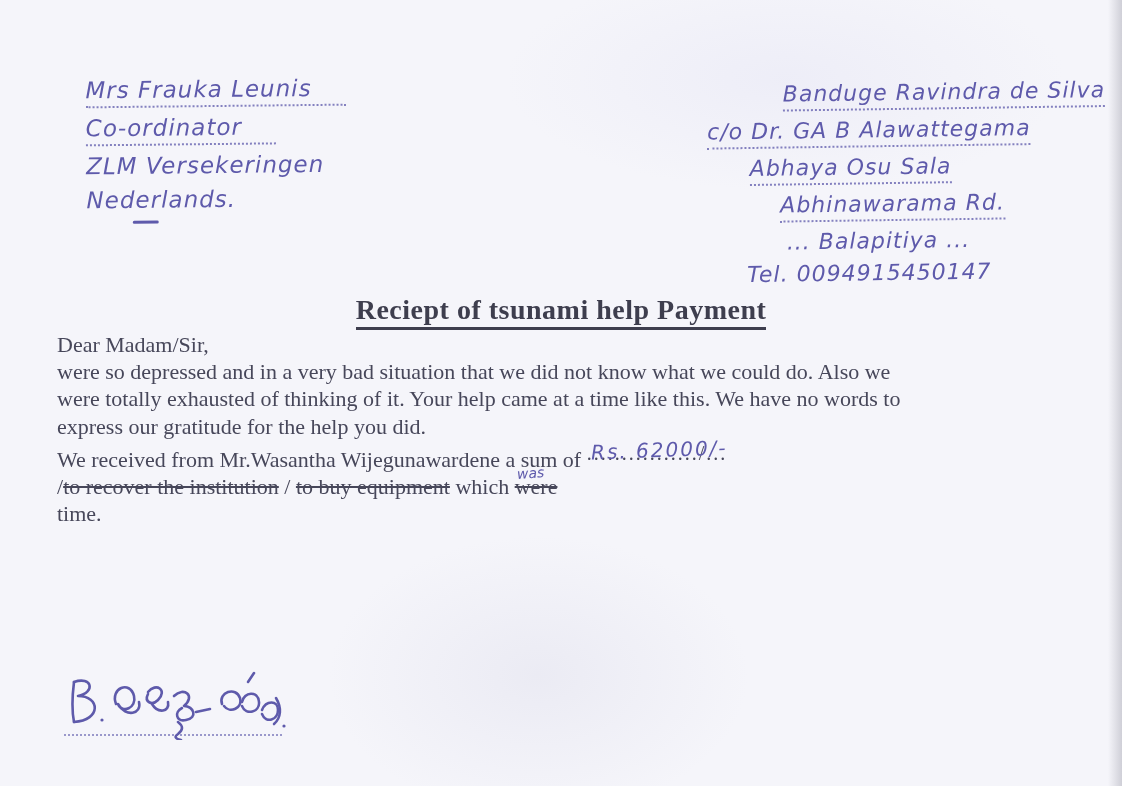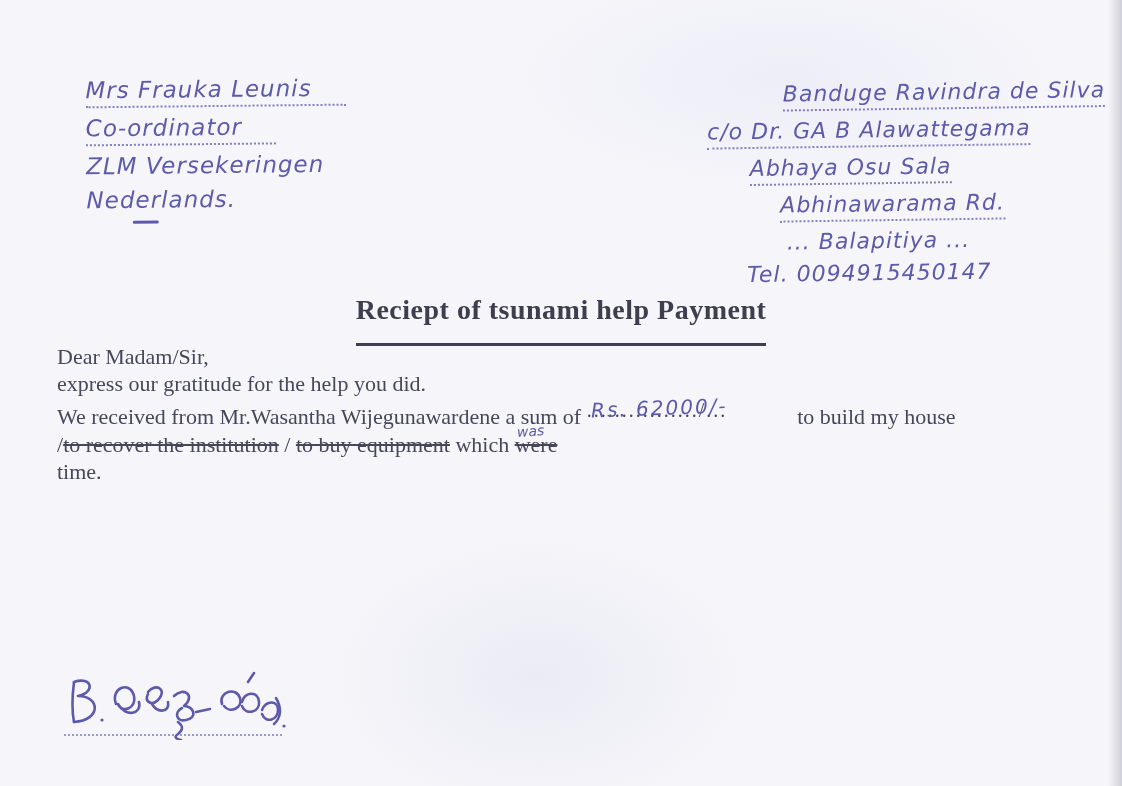--- a/index.html
+++ b/index.html
@@ -48,28 +48,28 @@
 
   .addr-right{position:absolute;left:688px;top:80px;width:410px;transform:rotate(-0.8deg);}
   .addr-right .line{font-size:22px;line-height:25px;margin-bottom:7px;white-space:nowrap;}
   .addr-right .u{border-bottom:2px dotted rgba(94,90,171,.75);padding-bottom:3px;display:inline-block;}
 
   
   .title-wrap{position:absolute;left:0;top:294px;width:100%;text-align:center;}
   .doc-title{
     font-size:28px;font-weight:bold;color:var(--title);
     border-bottom:3px solid var(--title);
-    padding-bottom:17px;letter-spacing:.5px;
+    padding-bottom:1px;letter-spacing:.5px;
     display:inline-block;
   }
 
   
   .body{
     position:absolute;left:57px;top:331px;width:1040px;
-    font-size:22px;line-height:27.2px;color:var(--typed);margin-top:12px;
+    font-size:22px;line-height:27.2px;color:var(--typed);
   }
   .bl{white-space:nowrap;}
   .strike{text-decoration:line-through;text-decoration-thickness:2px;}
   .corr{position:relative;display:inline-block;}
   .was{
     position:absolute;left:2px;top:-13px;
     font-size:14px;font-style:italic;letter-spacing:0;
     transform:rotate(-4deg);
   }
   .leader{
@@ -114,24 +114,26 @@
     <div class="line" style="margin-left:98px;"><span class="hw">... Balapitiya ...</span></div>
     <div class="line" style="margin-left:58px;"><span class="hw">Tel. 0094915450147</span></div>
   </div>
 
   <div class="title-wrap">
     <span class="doc-title">Reciept of tsunami help Payment</span>
   </div>
 
   <div class="body">
     <div class="bl">Dear Madam/Sir,</div>
+    <div class="bl">were so depressed and in a very bad situation that we did not know what we could do. Also we</div>
+    <div class="bl">were totally exhausted of thinking of it. Your help came at a time like this. We have no words to</div>
     <div class="bl">express our gratitude for the help you did.</div>
 
     <div class="bl">
-      <span>We received from Mr.Wasantha Wijegunawardene a sum of </span><span class="leader"><span class="leader-dots">................/...</span><span class="hw amount">Rs. 62000/-</span></span><span> to build my house</span>
+      <span>We received from Mr.Wasantha Wijegunawardene a sum of </span><span class="leader"><span class="leader-dots">................/...</span><span class="hw amount">Rs. 62000/-</span></span>
     </div>
 
     <div class="bl">
       <span>/</span><span class="strike">to recover the institution</span><span> / </span><span class="strike">to buy equipment</span><span> which </span><span class="corr"><span class="strike">were</span><span class="hw was">was</span></span>
     </div>
 
     <div class="bl">time.</div>
   </div>
 
   <div class="signature">

